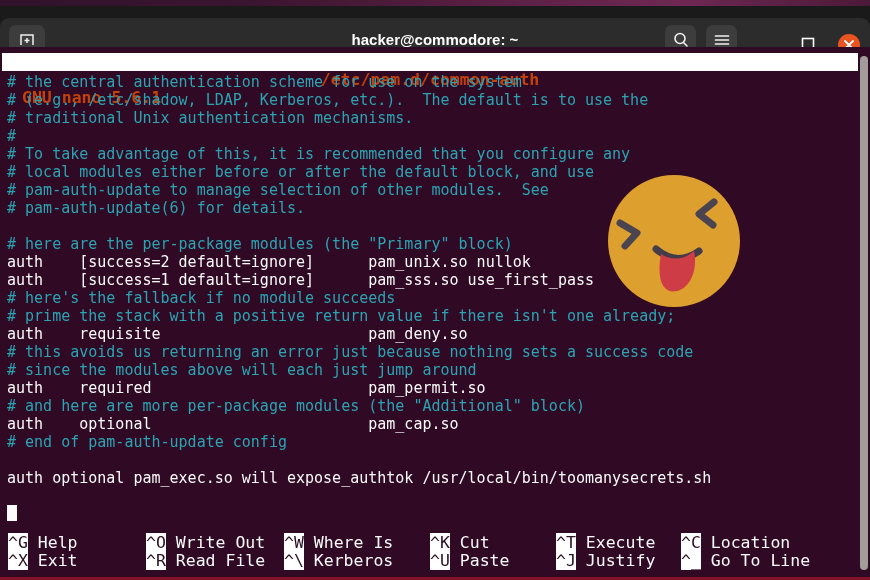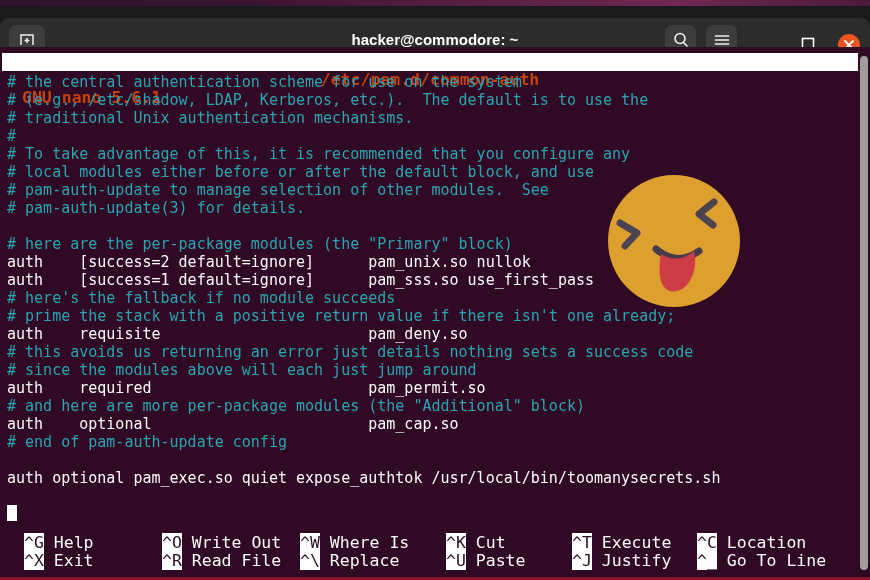--- a/index.html
+++ b/index.html
@@ -27,21 +27,21 @@
   .terminal{position:absolute;left:0;top:47px;width:870px;height:530px;background:#300a24;}
   .nano-header{position:absolute;left:2px;top:6px;width:856px;height:18px;background:#ffffff;
     color:#c2410c;font-size:16.5px;line-height:18px;font-weight:bold;white-space:pre;}
   .nano-header .ver{position:absolute;left:20px;}
   .nano-header .file{position:absolute;left:0;width:100%;text-align:center;}
   .buffer{position:absolute;left:7px;top:26px;width:856px;}
   .term-line{height:18px;font-size:15px;line-height:18px;white-space:pre;color:#fbfbfb;}
   .term-line.comment{color:#2aa4b2;}
   .cursor{position:absolute;left:7px;width:10px;height:16px;background:#fbfbfb;}
   
-  .footer{position:absolute;left:0;top:487px;width:862px;padding-left:24px;box-sizing:border-box;
+  .footer{position:absolute;left:0;top:487px;width:862px;padding-left:8px;box-sizing:border-box;
     display:grid;grid-template-columns:138px 138px 146px 126px 125px 1fr;grid-auto-flow:column;
     grid-template-rows:18px 18px;}
   .sc{font-size:16.5px;line-height:18px;white-space:pre;color:#fbfbfb;}
   .sc .key{background:#ffffff;color:#2b0f22;}
   
   .scrollbar{position:absolute;left:860px;top:9px;width:8px;height:514px;background:#a19d9a;
     border-radius:4px;}
   
   .emoji{position:absolute;left:604px;top:170px;width:144px;height:144px;}
   svg{display:block;}
@@ -115,47 +115,47 @@
     </div>
 
     <div class="buffer" id="buffer">
         <div class="term-line comment"># the central authentication scheme for use on the system</div>
         <div class="term-line comment"># (e.g., /etc/shadow, LDAP, Kerberos, etc.).  The default is to use the</div>
         <div class="term-line comment"># traditional Unix authentication mechanisms.</div>
         <div class="term-line comment">#</div>
         <div class="term-line comment"># To take advantage of this, it is recommended that you configure any</div>
         <div class="term-line comment"># local modules either before or after the default block, and use</div>
         <div class="term-line comment"># pam-auth-update to manage selection of other modules.  See</div>
-        <div class="term-line comment"># pam-auth-update(3) for details.</div>
+        <div class="term-line comment"># pam-auth-update(6) for details.</div>
         <div class="term-line blank"></div>
         <div class="term-line comment"># here are the per-package modules (the "Primary" block)</div>
         <div class="term-line code">auth    [success=2 default=ignore]      pam_unix.so nullok</div>
         <div class="term-line code">auth    [success=1 default=ignore]      pam_sss.so use_first_pass</div>
         <div class="term-line comment"># here's the fallback if no module succeeds</div>
         <div class="term-line comment"># prime the stack with a positive return value if there isn't one already;</div>
         <div class="term-line code">auth    requisite                       pam_deny.so</div>
-        <div class="term-line comment"># this avoids us returning an error just details nothing sets a success code</div>
+        <div class="term-line comment"># this avoids us returning an error just because nothing sets a success code</div>
         <div class="term-line comment"># since the modules above will each just jump around</div>
         <div class="term-line code">auth    required                        pam_permit.so</div>
         <div class="term-line comment"># and here are more per-package modules (the "Additional" block)</div>
         <div class="term-line code">auth    optional                        pam_cap.so</div>
         <div class="term-line comment"># end of pam-auth-update config</div>
         <div class="term-line blank"></div>
-        <div class="term-line code">auth optional pam_exec.so quiet expose_authtok /usr/local/bin/toomanysecrets.sh</div>
+        <div class="term-line code">auth optional pam_exec.so will expose_authtok /usr/local/bin/toomanysecrets.sh</div>
       </div>
 
     <div class="cursor" style="top:458px"></div>
 
     <div class="footer" id="footer">
         <div class="sc"><span class="key">^G</span><span> Help</span></div>
         <div class="sc"><span class="key">^X</span><span> Exit</span></div>
         <div class="sc"><span class="key">^O</span><span> Write Out</span></div>
         <div class="sc"><span class="key">^R</span><span> Read File</span></div>
         <div class="sc"><span class="key">^W</span><span> Where Is</span></div>
-        <div class="sc"><span class="key">^\</span><span> Replace</span></div>
+        <div class="sc"><span class="key">^\</span><span> Kerberos</span></div>
         <div class="sc"><span class="key">^K</span><span> Cut</span></div>
         <div class="sc"><span class="key">^U</span><span> Paste</span></div>
         <div class="sc"><span class="key">^T</span><span> Execute</span></div>
         <div class="sc"><span class="key">^J</span><span> Justify</span></div>
         <div class="sc"><span class="key">^C</span><span> Location</span></div>
         <div class="sc"><span class="key">^_</span><span> Go To Line</span></div>
       </div>
 
     <div class="scrollbar"></div>
 

